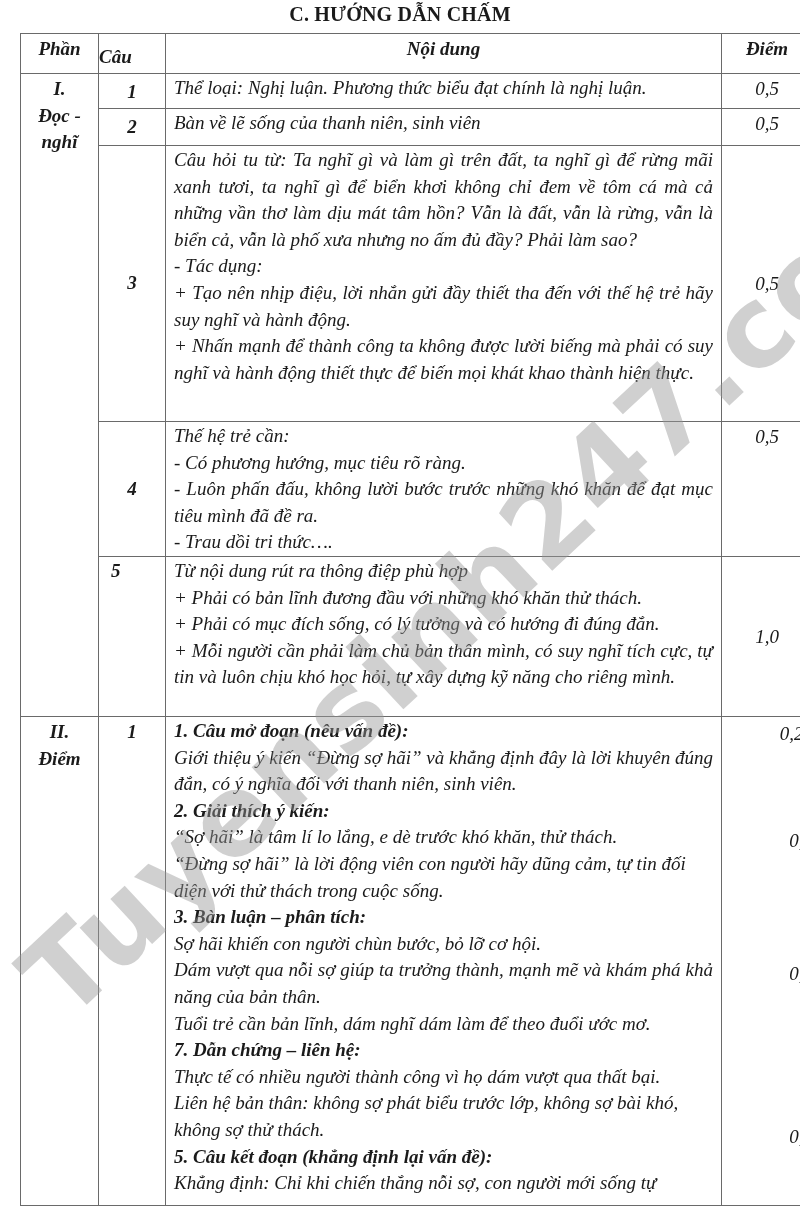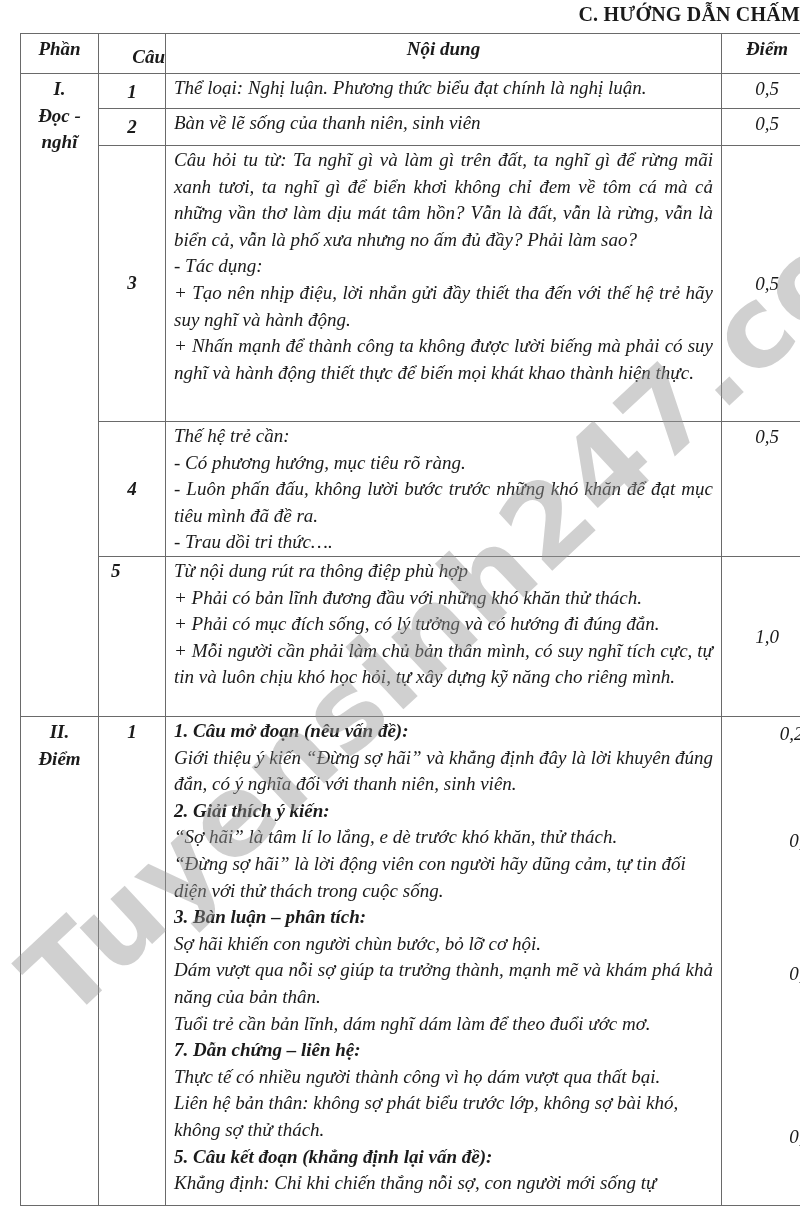--- a/index.html
+++ b/index.html
@@ -2,41 +2,41 @@
 <html><head>
 <meta charset="utf-8">
 <style>
   html, body { margin: 0; padding: 0; background: #ffffff; }
   body {
     width: 800px; height: 1210px; position: relative; overflow: hidden;
     font-family: "Liberation Serif", "DejaVu Serif", serif;
     color: #1a1a1a;
   }
   .title {
-    position: absolute; top: 3px; left: 0; width: 800px; text-align: right;
+    position: absolute; top: 3px; left: 0; width: 800px; text-align: center;
     font-weight: bold; font-size: 20px; letter-spacing: 0.2px;
   }
   table.grid {
     position: absolute; top: 33px; left: 20px;
     border-collapse: collapse; table-layout: fixed;
     width: 792px;
     font-style: italic;
   }
   table.grid td, table.grid th {
     border: 1.5px solid #6a6a6a;
     padding: 0; vertical-align: top;
     font-size: 19px; line-height: 26.6px;
   }
   col.c-phan { width: 78px; }
   col.c-cau { width: 67px; }
   col.c-noidung { width: 556px; }
   col.c-diem { width: 91px; }
   th { font-weight: bold; }
   .h-phan { text-align: center; vertical-align: top; padding-top: 2px !important; font-size: 19px; }
-  .h-cau { text-align: right; vertical-align: middle !important; padding-top: 8px !important; }
+  .h-cau { text-align: left; vertical-align: middle !important; padding-top: 8px !important; }
   .h-nd { text-align: center; vertical-align: top !important; padding-top: 2px !important; }
   .h-diem { text-align: center; vertical-align: top !important; padding-top: 2px !important; margin-top: 41px; }
   tr.hdr { height: 40px; }
   .phan-cell { text-align: center; font-weight: bold; padding-top: 2px !important; }
   .cau-cell { text-align: center; font-weight: bold; }
   .cau-top { padding-top: 5px !important; }
   .cau-mid { vertical-align: middle !important; }
   .cau-left { text-align: left; padding-left: 12px !important; padding-top: 1px !important; }
   .nd-cell { padding: 1px 8px 0 8px !important; text-align: left; }
   .nd-cell .line { display: block; }

